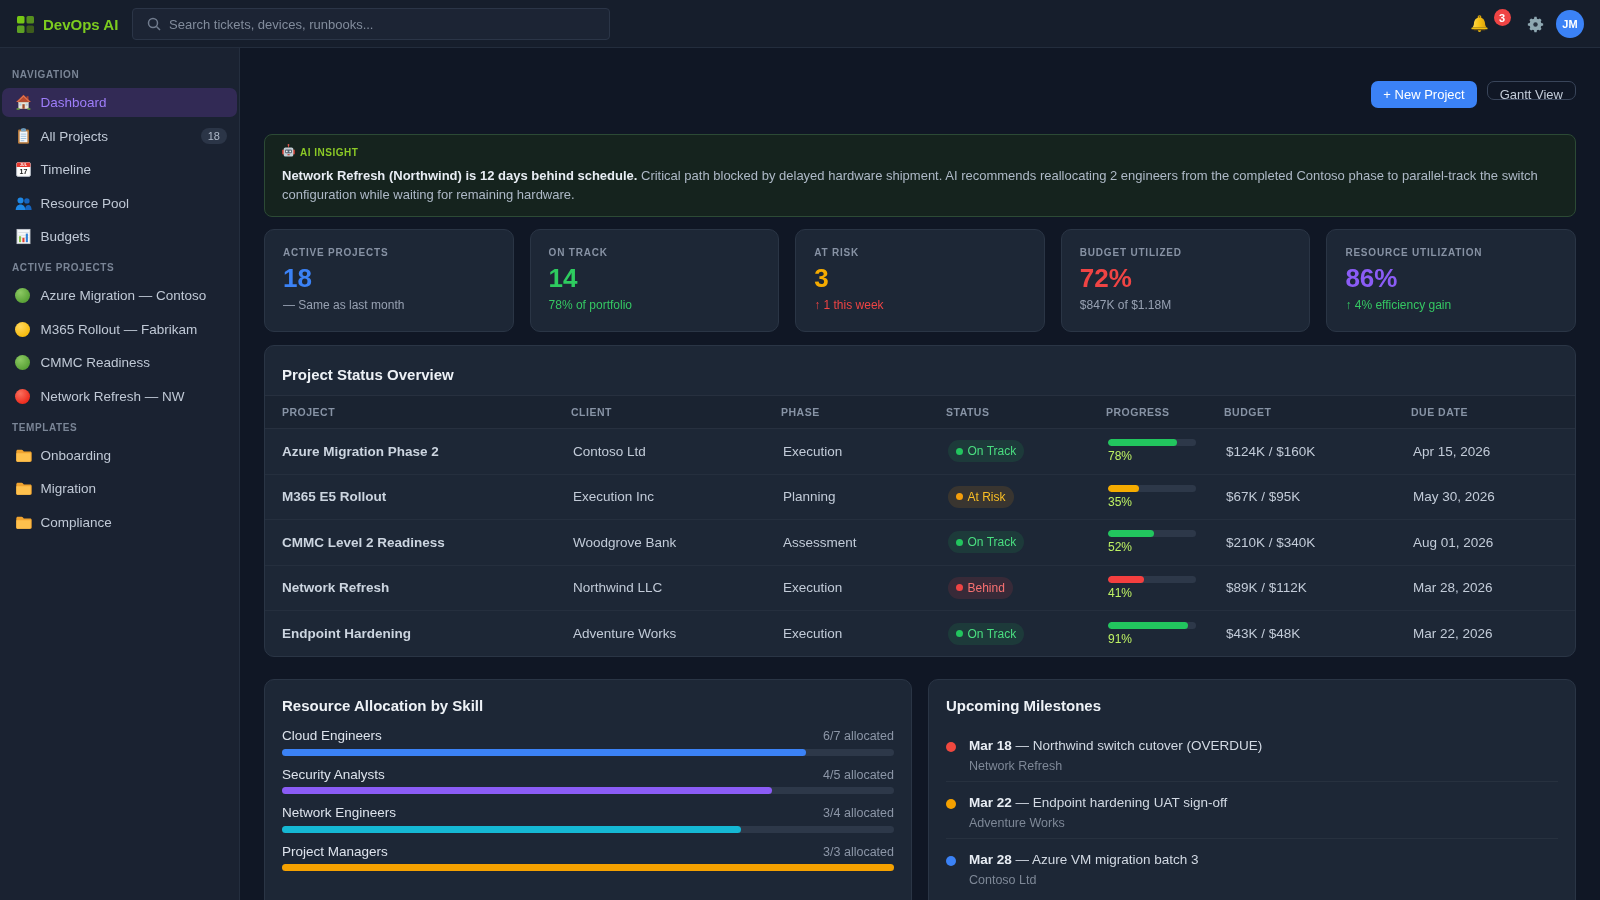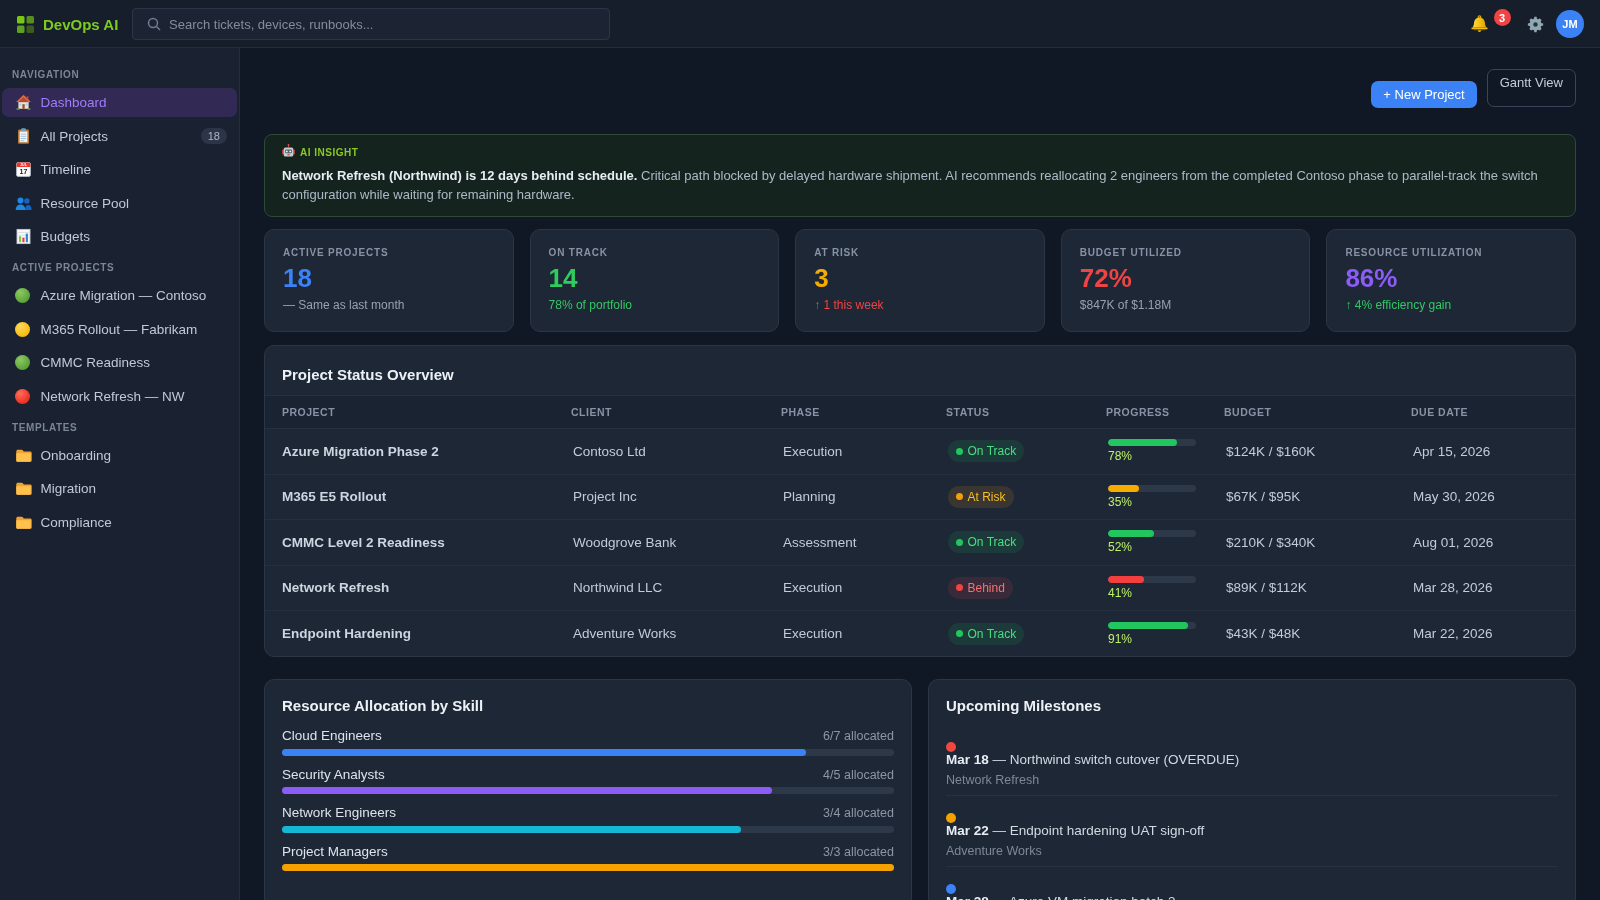--- a/index.html
+++ b/index.html
@@ -18,21 +18,21 @@
 .navitem { display:flex; align-items:center; height:29px; margin:4.5px 2px; padding-left:12.5px; border-radius:7px; color:#c0c9d6; font-size:13.5px; }
 .navitem .nicon { width:17px; height:17px; margin-right:9px; display:flex; align-items:center; justify-content:center; }
 .navitem.active { background:#322a55; color:#9f7efb; }
 .navbadge { margin-left:auto; margin-right:10px; background:#2b3547; color:#aeb8c8; font-size:11px; border-radius:9px; padding:2px 7px; }
 .dot { width:15px; height:15px; border-radius:50%; margin-right:11px; flex:0 0 15px; }
 .main { position:absolute; top:48px; left:240px; width:1360px; padding:21px 24px; }
 .hdrrow { display:flex; align-items:flex-start; }
 h1 { color:#f2f5f9; font-size:22px; font-weight:bold; }
 .subtitle { color:#97a1b2; font-size:13.5px; margin-top:8px; }
 .btn-blue { background:#3b82f6; color:#fff; font-size:13px; border-radius:7px; padding:6px 12px; margin-left:auto; margin-top:12px; height:27px; }
-.btn-ghost { border:1px solid #39455a; color:#c3ccd9; font-size:13px; border-radius:7px; padding:5px 12px; margin-left:10px; margin-top:0; height:38px; }
+.btn-ghost { border:1px solid #39455a; color:#c3ccd9; font-size:13px; border-radius:7px; padding:5px 12px; margin-left:10px; margin-top:12px; height:19px; }
 .aibox { margin-top:26px; background:#15231e; border:1px solid #2c4a35; border-radius:8px; padding:11px 17px 12px; }
 .ailabel { color:#8bc926; font-size:10px; font-weight:bold; letter-spacing:0.5px; display:flex; align-items:center; gap:5px; }
 .aitext { color:#aeb9c7; font-size:13px; line-height:19px; margin-top:8px; }
 .aitext b { color:#e8edf4; }
 .stats { display:flex; gap:16px; margin-top:12px; height:103px; }
 .stat { flex:1; background:#1d2736; border:1px solid #2a3545; border-radius:10px; padding:17px 18px 14px; }
 .statlabel { color:#8792a4; font-size:10px; font-weight:bold; letter-spacing:0.8px; }
 .statnum { font-size:26px; font-weight:bold; margin-top:5px; }
 .statsub { font-size:12px; margin-top:4px; color:#97a1b2; }
 .card { background:#1d2736; border:1px solid #2a3545; border-radius:10px; }
@@ -53,21 +53,21 @@
 .pill.r .pd { background:#ef4444; }
 .track { width:88px; height:7px; border-radius:4px; background:#2d3849; overflow:hidden; }
 .fill { height:7px; border-radius:4px; }
 .pct { color:#bef264; font-size:12px; margin-top:3px; }
 .botgrid { display:flex; gap:16px; margin-top:22px; height:400px; }
 .botcard { flex:1; padding:17px 17px; }
 .skillrow { display:flex; align-items:baseline; margin-top:11px; }
 .skillname { color:#dde3ec; font-size:13.5px; }
 .skillalloc { margin-left:auto; color:#8c96a7; font-size:12.5px; }
 .skilltrack { height:7px; border-radius:4px; background:#2d3849; margin-top:5.5px; }
-.ms { display:flex; padding:13px 0 8px; border-bottom:1px solid #27313f;flex-direction:column; }
+.ms { display:flex; padding:13px 0 8px; border-bottom:1px solid #27313f; }
 .ms:last-child { border-bottom:none; }
 .msdot { width:10px; height:10px; border-radius:50%; margin-top:4px; margin-right:13px; flex:0 0 10px; }
 .mstitle { color:#d2d9e3; font-size:13.5px; }
 .mstitle b { color:#e8edf4; }
 .mssub { color:#7e8897; font-size:12.5px; margin-top:6px; }
 </style>
 </head>
 <body>
 <div class="topbar">
   <div class="logo">
@@ -263,21 +263,21 @@
               <div class="track">
                 <div class="fill" style="width:78%;background:#22c55e"></div>
               </div>
               <div class="pct">78%</div>
             </td>
             <td>$124K / $160K</td>
             <td>Apr 15, 2026</td>
           </tr>
       <tr>
             <td class="pname" style="padding-left:17px;">M365 E5 Rollout</td>
-            <td>Project Inc</td>
+            <td>Execution Inc</td>
             <td>Planning</td>
             <td><span class="pill a"><span class="pd"></span>At Risk</span></td>
             <td>
               <div class="track">
                 <div class="fill" style="width:35%;background:#f5ab00"></div>
               </div>
               <div class="pct">35%</div>
             </td>
             <td>$67K / $95K</td>
             <td>May 30, 2026</td>

